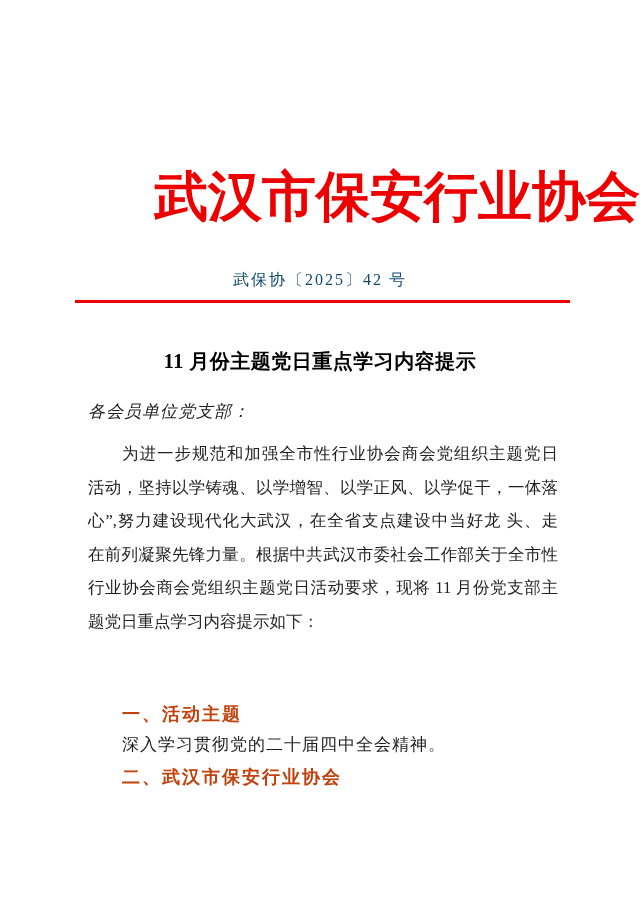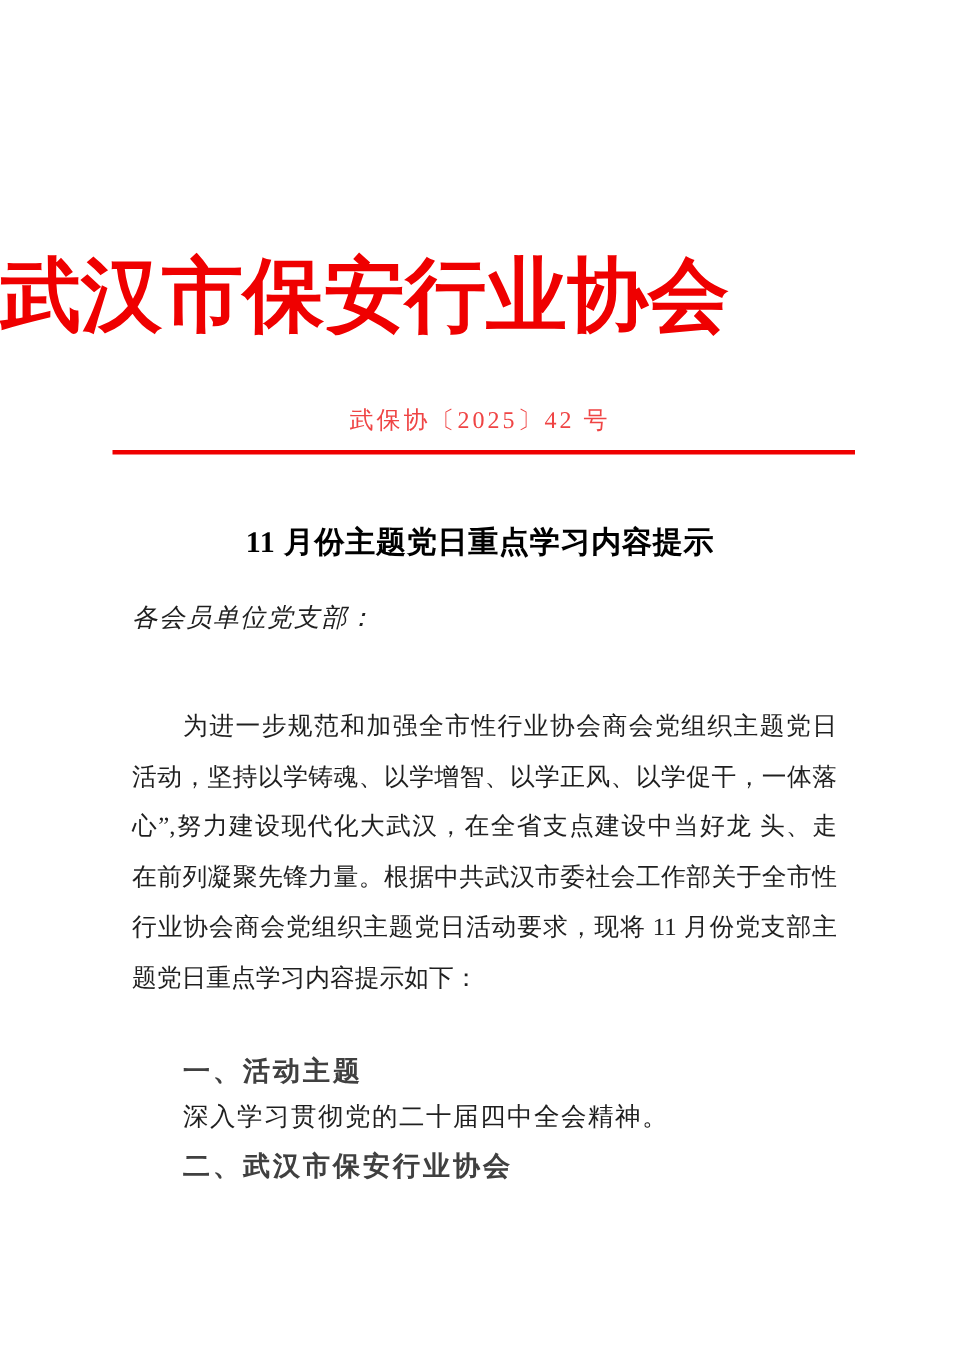--- a/index.html
+++ b/index.html
@@ -11,36 +11,36 @@
   }
   .page {
     position: relative;
     width: 640px; height: 905px;
     background: #ffffff;
     overflow: hidden;
   }
   .letterhead {
     position: absolute;
     top: 166px; left: 0; width: 100%;
-    text-align: left;
+    text-align: right;
     font-size: 54px;
     font-weight: bold;
     line-height: 62px;
     color: #ef0000;
     letter-spacing: 0px;
     font-family: "Liberation Serif", serif;
     white-space: nowrap;
   }
   .doc-number {
     position: absolute;
     top: 270px; left: 0; width: 100%;
     text-align: center;
     font-size: 16px;
     letter-spacing: 2px;
-    color: #ef4444;
+    color: #0c4a6e;
     white-space: nowrap;
   }
   .red-divider {
     position: absolute;
     top: 300px; left: 75px;
     width: 495px; height: 3px;
     background: #ef0000;
   }
   .doc-title {
     position: absolute;
@@ -60,40 +60,39 @@
     color: #1f1f1f;
     white-space: nowrap;
     font-style: italic;
   }
   .body-block {
     position: absolute;
     top: 437px; left: 88px;
     width: 470px;
     font-size: 16.5px;
     color: #1f1f1f;
-    margin-top: 30px;
   }
   .body-line {
     height: 33.5px;
     line-height: 33.5px;
     letter-spacing: 0px;
   }
   .body-line.just {
     text-align: justify;
     text-align-last: justify;
     text-justify: inter-character;
   }
   .body-line.indent { text-indent: 34px; }
   .section-heading {
     position: absolute;
     left: 122px;
     font-size: 18px;
     font-weight: bold;
     font-family: "Liberation Sans", sans-serif;
-    color: #404040;
+    color: #c2410c;
     letter-spacing: 2px;
     white-space: nowrap;
   }
   .heading-1 { top: 702px; }
   .heading-2 { top: 765px; }
   .section-content {
     position: absolute;
     top: 733px; left: 122px;
     font-size: 17px;
     letter-spacing: 1px;

